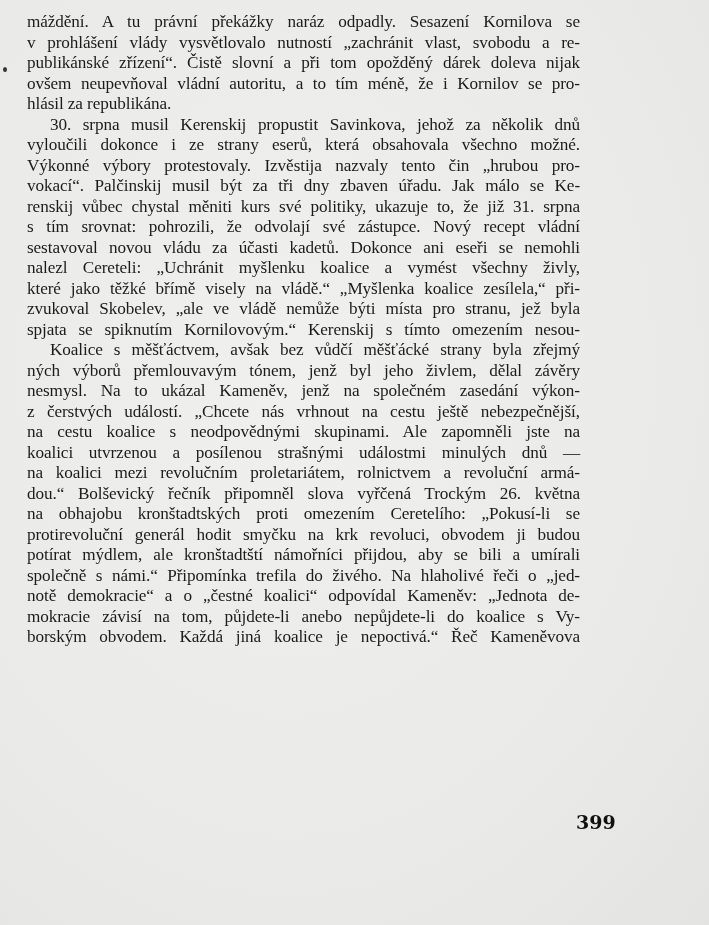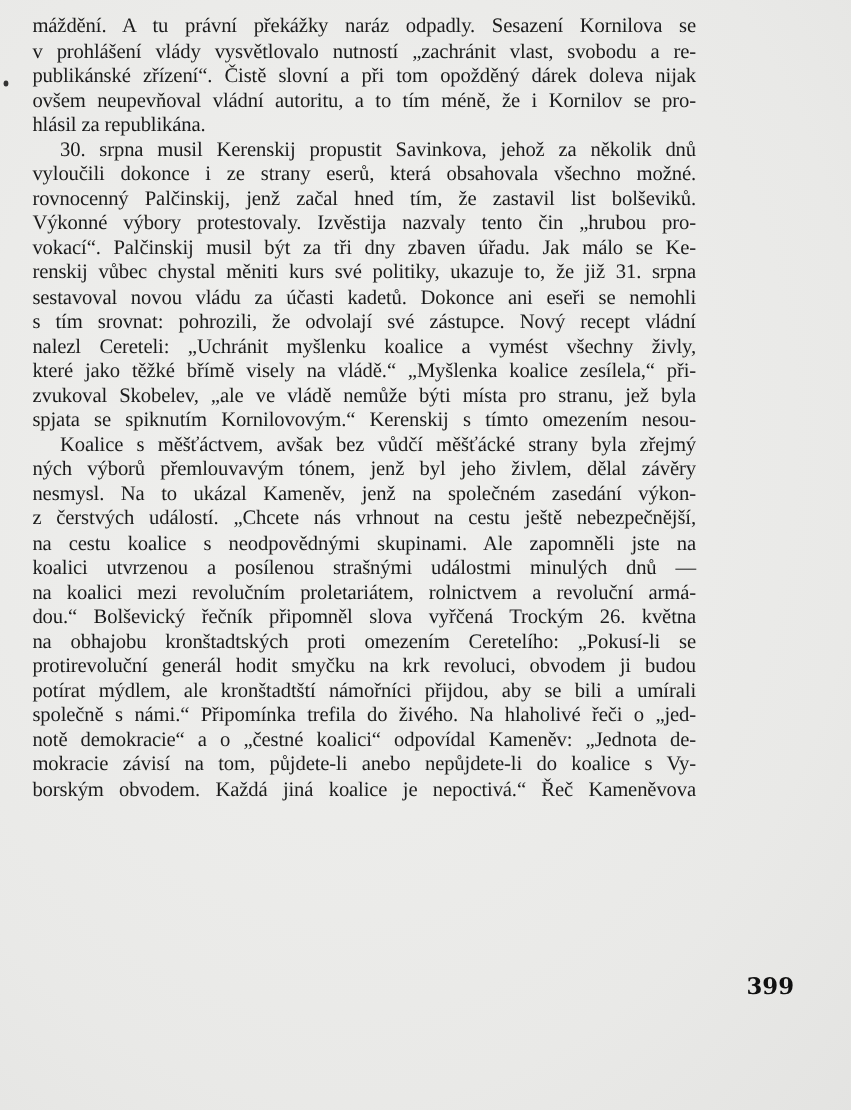--- a/index.html
+++ b/index.html
@@ -24,21 +24,20 @@
     display:block; height:20.5px; white-space:nowrap;
     text-align:justify; text-align-last:justify;
   }
   .line.last { text-align-last:left; }
   .line.indent { padding-left:23px; }
   .page-number {
     position:absolute; left:576px; top:811px;
     font-weight:bold; font-size:19px;
     font-family:"DejaVu Serif","Liberation Serif",serif;
     color:#111;
-    margin-left:46px;
   }
   .speck {
     position:absolute; left:3px; top:67px; width:4px; height:5px;
     border-radius:50%; background:#333;
   }
 </style>
 </head>
 <body>
 
 <div class="page">
@@ -47,26 +46,25 @@
       <div>
         <span class="line">máždění. A tu právní překážky naráz odpadly. Sesazení Kornilova se</span>
         <span class="line">v prohlášení vlády vysvětlovalo nutností „zachránit vlast, svobodu a re-</span>
         <span class="line">publikánské zřízení“. Čistě slovní a při tom opožděný dárek doleva nijak</span>
         <span class="line">ovšem neupevňoval vládní autoritu, a to tím méně, že i Kornilov se pro-</span>
         <span class="line last">hlásil za republikána.</span>
       </div>
       <div>
         <span class="line indent">30. srpna musil Kerenskij propustit Savinkova, jehož za několik dnů</span>
         <span class="line">vyloučili dokonce i ze strany eserů, která obsahovala všechno možné.</span>
-        <span class="line">rovnocenný Palčinskij, jenž začal hned tím, že zastavil list bolševiků.</span>
         <span class="line">Výkonné výbory protestovaly. Izvěstija nazvaly tento čin „hrubou pro-</span>
         <span class="line">vokací“. Palčinskij musil být za tři dny zbaven úřadu. Jak málo se Ke-</span>
         <span class="line">renskij vůbec chystal měniti kurs své politiky, ukazuje to, že již 31. srpna</span>
+        <span class="line">s tím srovnat: pohrozili, že odvolají své zástupce. Nový recept vládní</span>
         <span class="line">sestavoval novou vládu za účasti kadetů. Dokonce ani eseři se nemohli</span>
-        <span class="line">s tím srovnat: pohrozili, že odvolají své zástupce. Nový recept vládní</span>
         <span class="line">nalezl Cereteli: „Uchránit myšlenku koalice a vymést všechny živly,</span>
         <span class="line">které jako těžké břímě visely na vládě.“ „Myšlenka koalice zesílela,“ při-</span>
         <span class="line">zvukoval Skobelev, „ale ve vládě nemůže býti místa pro stranu, jež byla</span>
         <span class="line">spjata se spiknutím Kornilovovým.“ Kerenskij s tímto omezením nesou-</span>
       </div>
       <div>
         <span class="line indent">Koalice s měšťáctvem, avšak bez vůdčí měšťácké strany byla zřejmý</span>
         <span class="line">ných výborů přemlouvavým tónem, jenž byl jeho živlem, dělal závěry</span>
         <span class="line">nesmysl. Na to ukázal Kameněv, jenž na společném zasedání výkon-</span>
         <span class="line">z čerstvých událostí. „Chcete nás vrhnout na cestu ještě nebezpečnější,</span>

